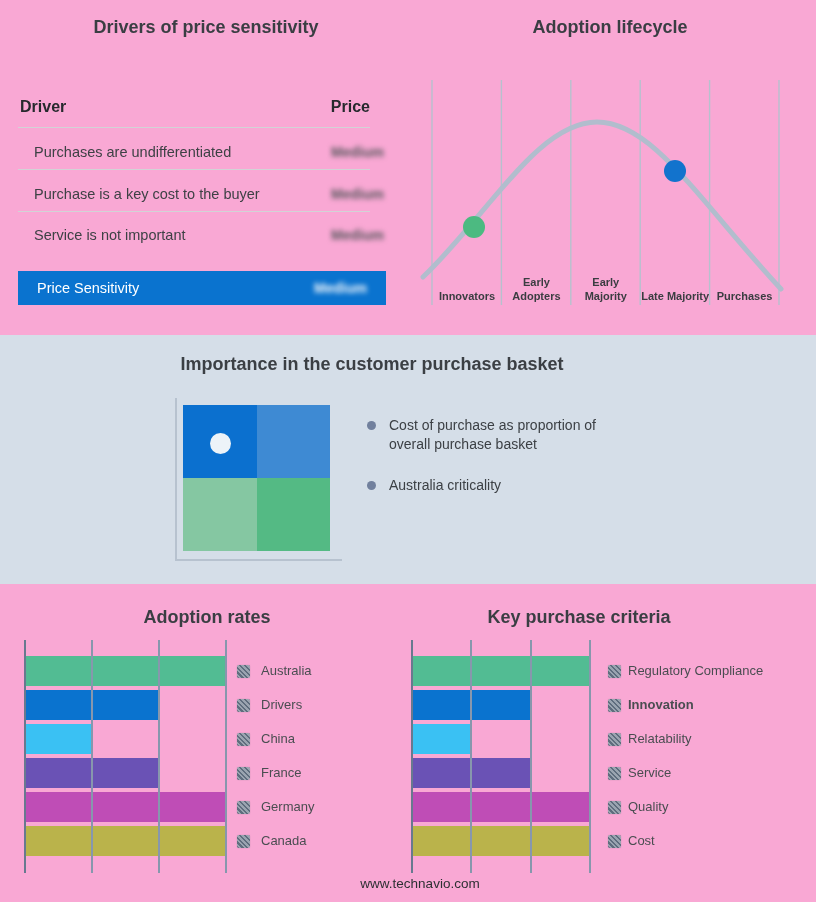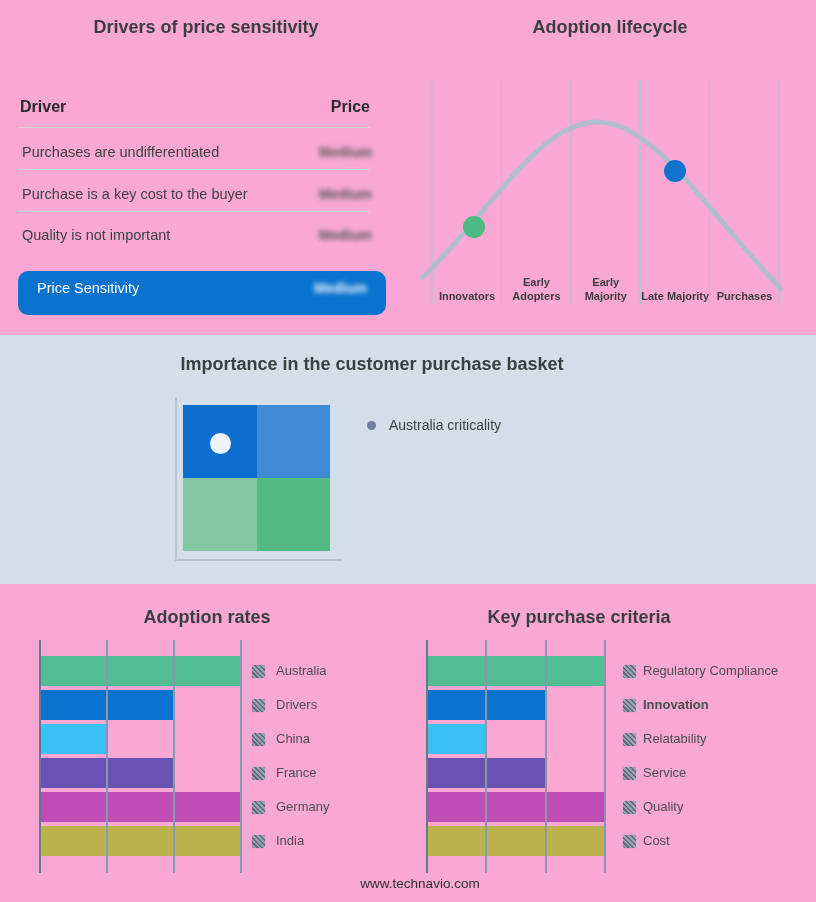--- a/index.html
+++ b/index.html
@@ -9,25 +9,25 @@
   
   .sec-title { position:absolute; transform:translateX(-50%); font-size:18px;
                font-weight:700; color:#3a3e43; white-space:nowrap; }
 
   
   .tbl { position:absolute; left:18px; top:95px; width:368px; height:212px; }
   .thead { position:absolute; top:0; left:2px; width:350px; height:24px; line-height:24px; }
   .thead .drv-h { font-size:16px; font-weight:700; color:#26292d; }
   .thead .imp-h { position:absolute; right:0; top:0; font-size:16px; font-weight:700; color:#26292d; }
   .hline { position:absolute; left:0; width:352px; height:1px; background:#d2d3d6; }
-  .trow { position:absolute; left:4px; width:350px; height:26px; line-height:26px; }
+  .trow { position:absolute; left:16px; width:350px; height:26px; line-height:26px; }
   .trow .drv { font-size:14.5px; color:#3e4145; }
   .imp-val { position:absolute; right:0; top:0; font-size:14px; font-weight:600;
              color:#55585c; filter:blur(2.8px); }
-  .hl-row { position:absolute; left:0; top:176px; width:368px; height:44px; line-height:34px;border-radius:10px; }
+  .hl-row { position:absolute; left:0; top:176px; width:368px; height:34px; line-height:34px; }
   .hl-row .drv { color:#ffffff; font-size:14.5px; padding-left:19px; }
   .hl-row .imp-val { right:19px; color:#f4f8fc; font-weight:600; }
 
   
   .lifecycle { position:absolute; left:408px; top:0; width:408px; height:335px; }
   .lc-svg { position:absolute; left:0; top:0; }
   .stage { position:absolute; bottom:31px; width:70px; text-align:center;
            font-size:11px; font-weight:700; color:#3a3d41; line-height:1.32; }
 
   
@@ -40,21 +40,21 @@
             display:grid; grid-template-columns:1fr 1fr; grid-template-rows:1fr 1fr; }
   .mdot { position:absolute; left:27px; top:28px; width:21px; height:21px;
           border-radius:50%; background:#edf3f8; }
   .bullets { position:absolute; left:367px; top:81px; width:280px; }
   .bullet-row { display:flex; margin-bottom:22px; }
   .bullet-dot { flex:none; width:9px; height:9px; border-radius:50%;
                 background:#71809d; margin:5px 13px 0 0; }
   .bullet-text { font-size:14px; line-height:19px; color:#3c4045; width:252px; }
 
   
-  .chart { position:absolute; height:233px;margin-left:15px; }
+  .chart { position:absolute; height:233px; }
   .bar { position:absolute; z-index:1; }
   .gridline { position:absolute; width:2px; background:#8797ad; z-index:2; }
   .gridline.axis { background:#68798f; }
   .legend-swatch { position:absolute; width:13px; height:13px; border-radius:2px; z-index:3;
         background:repeating-linear-gradient(45deg,#5f6d7e 0 1.6px,#9aa4b0 1.6px 3.4px);
         box-shadow:0 0 1px rgba(95,105,120,.65); }
   .legend-label { position:absolute; font-size:13px; color:#4a4d51; white-space:nowrap; z-index:3; }
 
   .footer { position:absolute; left:420px; top:876px; transform:translateX(-50%);
             font-size:13.5px; color:#2d3033; }
@@ -79,21 +79,21 @@
     </div>
     <div class="hline" style="top:74px;"></div>
 
     <div class="trow" style="top:86px;">
       <span class="drv">Purchase is a key cost to the buyer</span>
       <span class="imp-val">Medium</span>
     </div>
     <div class="hline" style="top:116px;"></div>
 
     <div class="trow" style="top:127px;">
-      <span class="drv">Quality is not important</span>
+      <span class="drv">Service is not important</span>
       <span class="imp-val">Medium</span>
     </div>
 
     <div class="hl-row" style="background: rgb(10, 115, 207);">
       <span class="drv">Price Sensitivity</span>
       <span class="imp-val">Medium</span>
     </div>
   </div>
 
   <div class="sec-title" style="left:610px; top:17px;">Adoption lifecycle</div>
@@ -124,20 +124,24 @@
     <div class="matrix">
       <div class="quad" style="background: rgb(11, 112, 207);"></div>
       <div class="quad" style="background: rgb(62, 138, 211);"></div>
       <div class="quad" style="background: rgb(133, 199, 162);"></div>
       <div class="quad" style="background: rgb(84, 186, 132);"></div>
       <div class="mdot"></div>
     </div>
     <div class="bullets">
       <div class="bullet-row">
         <span class="bullet-dot"></span>
+        <span class="bullet-text">Cost of purchase as proportion of overall purchase basket</span>
+      </div>
+      <div class="bullet-row">
+        <span class="bullet-dot"></span>
         <span class="bullet-text">Australia criticality</span>
       </div>
     </div>
   </div>
 
   <div class="sec-title" style="left:207px; top:607px;">Adoption rates</div>
   <div class="sec-title" style="left:579px; top:607px;">Key purchase criteria</div>
 
   <div class="chart" style="left:25px;  top:640px; width:360px;">
       <div class="bar" style="left: 1px; top: 16px; width: 201px; height: 30px; background: rgb(82, 188, 147);"></div>
@@ -150,21 +154,21 @@
       <div class="legend-swatch" style="left: 212px; top: 92.5px;"></div>
       <div class="legend-label" style="left: 236px; top: 91px;">China</div>
       <div class="bar" style="left: 1px; top: 118px; width: 134px; height: 30px; background: rgb(106, 82, 181);"></div>
       <div class="legend-swatch" style="left: 212px; top: 126.5px;"></div>
       <div class="legend-label" style="left: 236px; top: 125px;">France</div>
       <div class="bar" style="left: 1px; top: 152px; width: 201px; height: 30px; background: rgb(191, 77, 182);"></div>
       <div class="legend-swatch" style="left: 212px; top: 160.5px;"></div>
       <div class="legend-label" style="left: 236px; top: 159px;">Germany</div>
       <div class="bar" style="left: 1px; top: 186px; width: 201px; height: 30px; background: rgb(186, 179, 75);"></div>
       <div class="legend-swatch" style="left: 212px; top: 194.5px;"></div>
-      <div class="legend-label" style="left: 236px; top: 193px;">India</div>
+      <div class="legend-label" style="left: 236px; top: 193px;">Canada</div>
       <div class="gridline axis" style="left: -1px; top: 0px; height: 233px;"></div>
       <div class="gridline" style="left: 66px; top: 0px; height: 233px;"></div>
       <div class="gridline" style="left: 133px; top: 0px; height: 233px;"></div>
       <div class="gridline" style="left: 200px; top: 0px; height: 233px;"></div>
     </div>
 
   <div class="chart" style="left:412px; top:640px; width:380px;">
       <div class="bar" style="left: 1px; top: 16px; width: 178px; height: 30px; background: rgb(82, 188, 147);"></div>
       <div class="legend-swatch" style="left: 196px; top: 24.5px;"></div>
       <div class="legend-label" style="left: 216px; top: 23px;">Regulatory Compliance</div>

